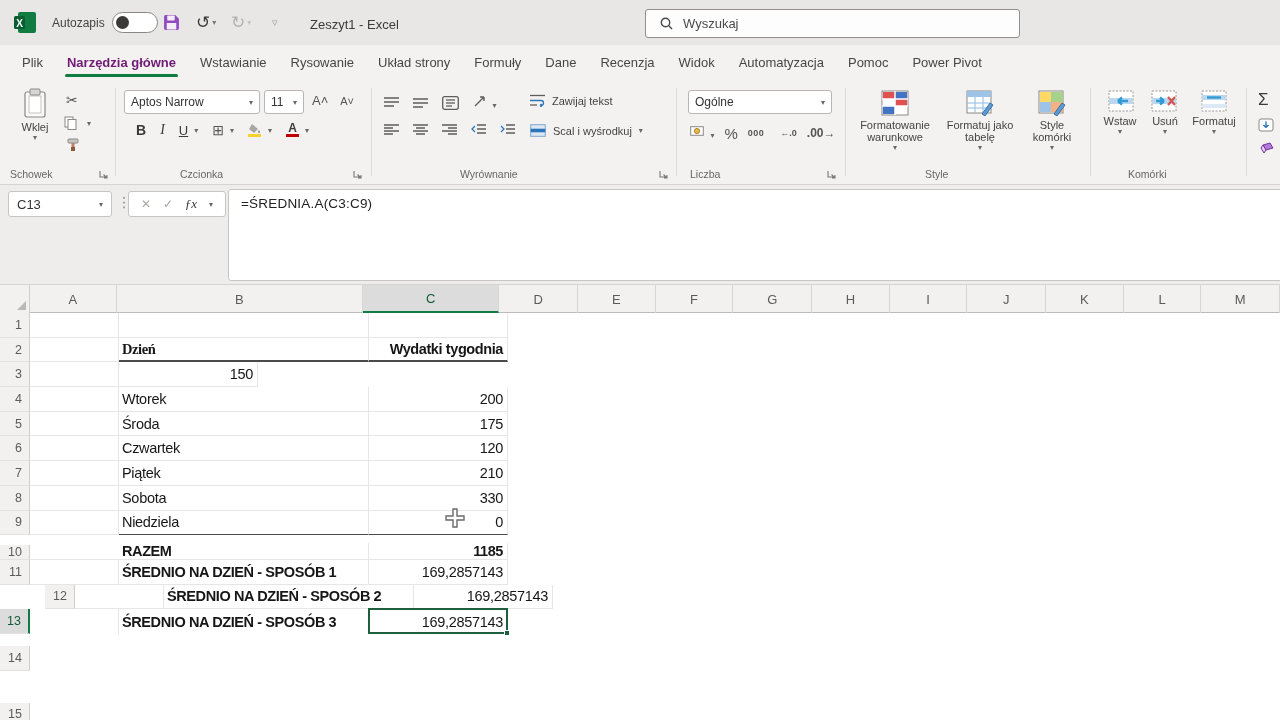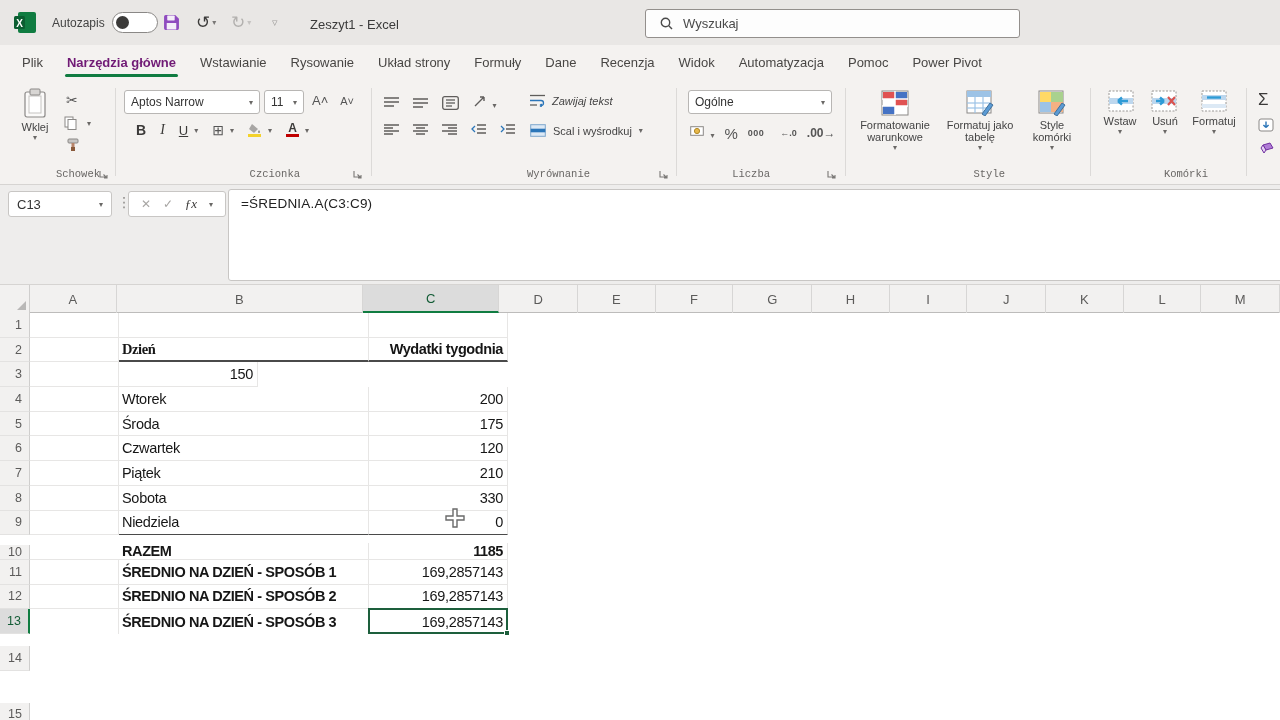--- a/index.html
+++ b/index.html
@@ -26,21 +26,21 @@
 
   
   .tabsbar { position:absolute; left:0; top:45px; width:1280px; height:35px; background:#f4f2f0; display:flex; align-items:stretch; padding-left:10px; }
   .tab { display:flex; align-items:center; padding:0 12px; font-size:13px; color:#484644; cursor:default; position:relative; }
   .tab.active { color:#701a75; font-weight:700; }
   .tab.active::after { content:""; position:absolute; left:10px; right:10px; bottom:3px; height:3px; background:#107C41; border-radius:2px; }
 
   
   .ribbon { position:absolute; left:0; top:80px; width:1280px; height:105px; background:#f4f2f0; border-bottom:1px solid #d6d4d2; }
   .rdiv { position:absolute; top:8px; height:88px; width:1px; background:#dcdad8; }
-  .grp-label { position:absolute; top:88px; font-size:10.5px; color:#686664; text-align:right;font-family:Liberation Mono, monospace; }
+  .grp-label { position:absolute; top:88px; font-size:10.5px; color:#686664; text-align:left; }
   .launcher { position:absolute; top:89px; width:11px; height:11px; }
   .launcher svg { display:block; }
   .icon-txt { color:#555; }
   .combo { position:absolute; background:#fff; border:1px solid #b8b6b4; border-radius:3px; display:flex; align-items:center; font-size:12px; color:#333; padding:0 6px; justify-content:space-between; }
   .chev { font-size:8px; color:#6a6866; }
   .rlbl { font-size:11px; color:#444; }
   .bigbtn { position:absolute; display:flex; flex-direction:column; align-items:center; }
   .bigbtn .rlbl { margin-top:3px; text-align:center; line-height:12px; }
   .minirow { position:absolute; display:flex; align-items:center; gap:10px; }
   .fmt-letter { font-weight:700; font-size:14px; color:#3b3a39; }
@@ -285,21 +285,21 @@
         </svg>
       <svg width="15" height="12" viewBox="0 0 15 12">
           <g stroke="#5f5d5b" stroke-width="1.5">
             <line x1="6" y1="1" x2="15" y2="1"></line>
             <line x1="6" y1="5" x2="15" y2="5"></line>
             <line x1="6" y1="9" x2="15" y2="9"></line>
           </g>
           <path d="M1 2 L4 5 L1 8" fill="none" stroke="#2b76b9" stroke-width="1.3"></path>
         </svg>
     </div>
-    <div class="minirow" style="left:530px; top:14px; gap:7px;font-style:italic;">
+    <div class="minirow" style="left:530px; top:14px; gap:7px;">
       <svg width="15" height="13" viewBox="0 0 15 13">
           <g stroke="#5f5d5b" stroke-width="1.3">
             <line x1="0" y1="1.5" x2="15" y2="1.5"></line>
             <line x1="0" y1="11" x2="7" y2="11"></line>
           </g>
           <path d="M0 6.5 h11 a2.5 2.5 0 0 1 0 5 h-1 m0 0 l1.6-1.6 m-1.6 1.6 l1.6 1.6" fill="none" stroke="#2b76b9" stroke-width="1.3"></path>
         </svg>
       <span class="rlbl">Zawijaj tekst</span>
     </div>
     <div class="minirow" style="left:530px; top:44px; gap:7px;">
@@ -536,21 +536,21 @@
           <div class="cell cC gl-b gl-r bold" style="width: 139px;">1185</div>
           <div class="cell" style="flex: 1 1 0%;"></div>
         </div>
         <div class="grow" style="height: 24.7px;">
           <div class="rowh">11</div>
           <div class="cell cA gl-b gl-r" style="width: 89px;"></div>
           <div class="cell cB gl-b gl-r bold" style="width: 250px;">ŚREDNIO NA DZIEŃ - SPOSÓB 1</div>
           <div class="cell cC gl-b gl-r" style="width: 139px;">169,2857143</div>
           <div class="cell" style="flex: 1 1 0%;"></div>
         </div>
-        <div class="grow" style="height: 24.7px;">
+        <div class="grow" style="height: 24.7px; padding-left: 45px;">
           <div class="rowh">12</div>
           <div class="cell cA gl-b gl-r" style="width: 89px;"></div>
           <div class="cell cB gl-b gl-r bold" style="width: 250px;">ŚREDNIO NA DZIEŃ - SPOSÓB 2</div>
           <div class="cell cC gl-b gl-r" style="width: 139px;">169,2857143</div>
           <div class="cell" style="flex: 1 1 0%;"></div>
         </div>
         <div class="grow" style="height: 24.7px;">
           <div class="rowh sel">13</div>
           <div class="cell cA gl-r" style="width: 89px;"></div>
           <div class="cell cB gl-r bold" style="width: 250px;">ŚREDNIO NA DZIEŃ - SPOSÓB 3</div>

